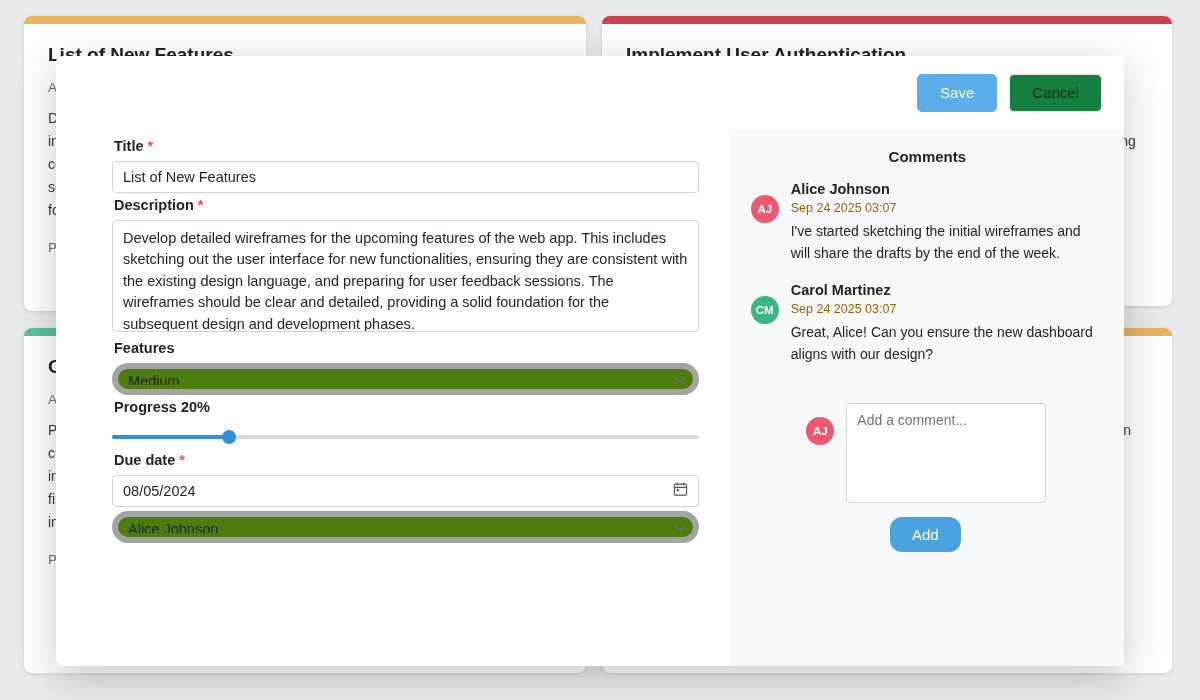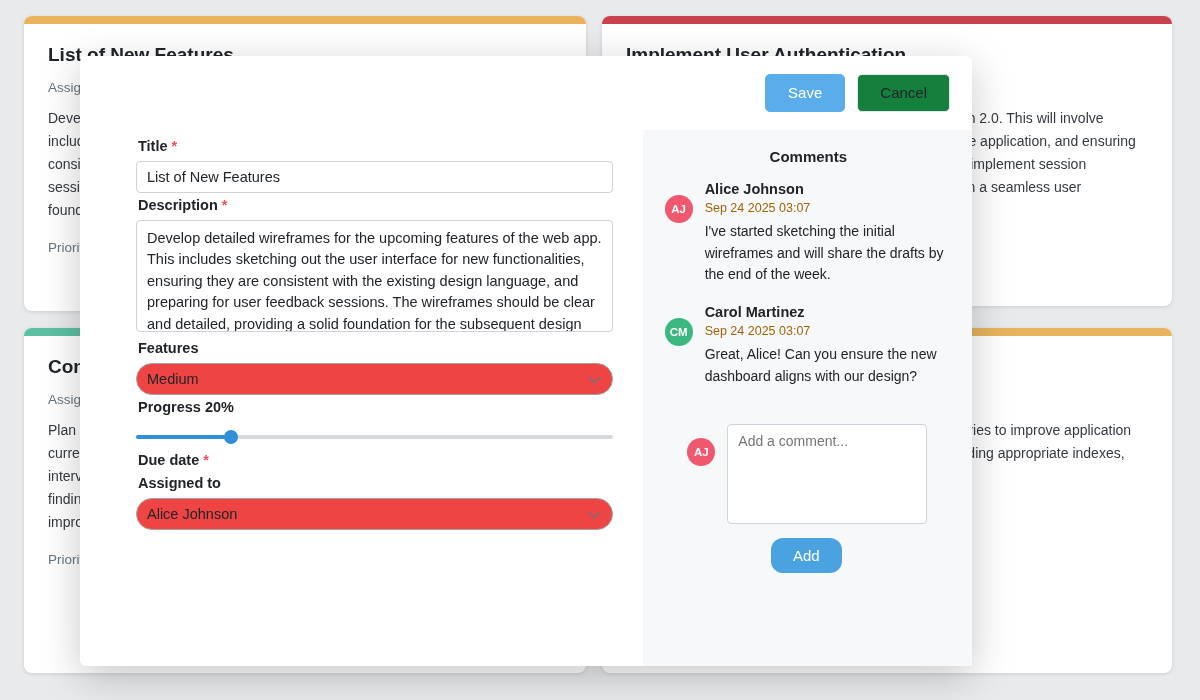--- a/index.html
+++ b/index.html
@@ -50,22 +50,22 @@
   }
 
   #card-features { left: 24px; top: 16px; width: 562px; height: 295px; }
   #card-auth    { left: 602px; top: 16px; width: 570px; height: 290px; }
   #card-conduct { left: 24px; top: 328px; width: 562px; height: 345px; }
   #card-right2  { left: 602px; top: 328px; width: 570px; height: 345px; }
 
   
   .modal {
     position: absolute;
-    left: 80px; top: 56px;
-    width: 892px; height: 610px;
+    left: 56px; top: 56px;
+    width: 1068px; height: 610px;
     background: #ffffff;
     border-radius: 6px;
     box-shadow: 0 10px 40px rgba(0,0,0,0.22);
     display: flex;
     flex-direction: column;
   }
   .modal-topbar {
     height: 74px;
     display: flex;
     align-items: center;
@@ -139,27 +139,27 @@
   .select-wrap .chev {
     position: absolute;
     right: 12px; top: 50%;
     transform: translateY(-50%);
     pointer-events: none;
     color: #6c757d;
   }
   .select {
     width: 100%;
     height: 32px;
-    border: 1px solid #a3a3a3;
+    border: 6px solid #a3a3a3;
     border-radius: 16px;
     padding: 4px 30px 4px 10px;
     font-size: 14.5px;
     font-family: "Liberation Sans", sans-serif;
     color: #212529;
-    background: #ef4444;
+    background: #4d7c0f;
     appearance: none;
     -webkit-appearance: none;
     outline: none;
   }
   .date-wrap { position: relative; }
   .date-wrap .cal {
     position: absolute;
     right: 11px; top: 50%;
     transform: translateY(-50%);
     color: #4a5a6a;
@@ -357,24 +357,34 @@
               <div class="slider-thumb" id="slider-thumb" style="left: 20%;"></div>
             </div>
           </div>
         </div>
 
         <div class="field">
           <label class="field-label">
             <span>Due date</span>
             <span class="req">*</span>
           </label>
-        </div>
-
-        <div class="field">
-          <label class="field-label">Assigned to</label>
+          <div class="date-wrap">
+            <input class="input" type="text" value="08/05/2024" style="">
+            <span class="cal">
+              <svg width="15" height="15" viewBox="0 0 16 16" fill="none">
+                <rect x="1.5" y="2.8" width="13" height="11.7" rx="1.4" stroke="#4a5a6a" stroke-width="1.2"></rect>
+                <path d="M1.5 6.2H14.5" stroke="#4a5a6a" stroke-width="1.2"></path>
+                <path d="M4.6 1.4V3.6M11.4 1.4V3.6" stroke="#4a5a6a" stroke-width="1.2" stroke-linecap="round"></path>
+                <rect x="4" y="8.2" width="2.4" height="2.2" fill="#4a5a6a"></rect>
+              </svg>
+            </span>
+          </div>
+        </div>
+
+        <div class="field">
           <div class="select-wrap">
             <select class="select">
               <option>Alice Johnson</option>
             </select>
             <span class="chev">
               <svg width="13" height="8" viewBox="0 0 13 8">
                   <path d="M1 1.5L6.5 6.5L12 1.5" stroke="#6c757d" stroke-width="1.4" fill="none" stroke-linecap="round" stroke-linejoin="round"></path>
                 </svg>
             </span>
           </div>

